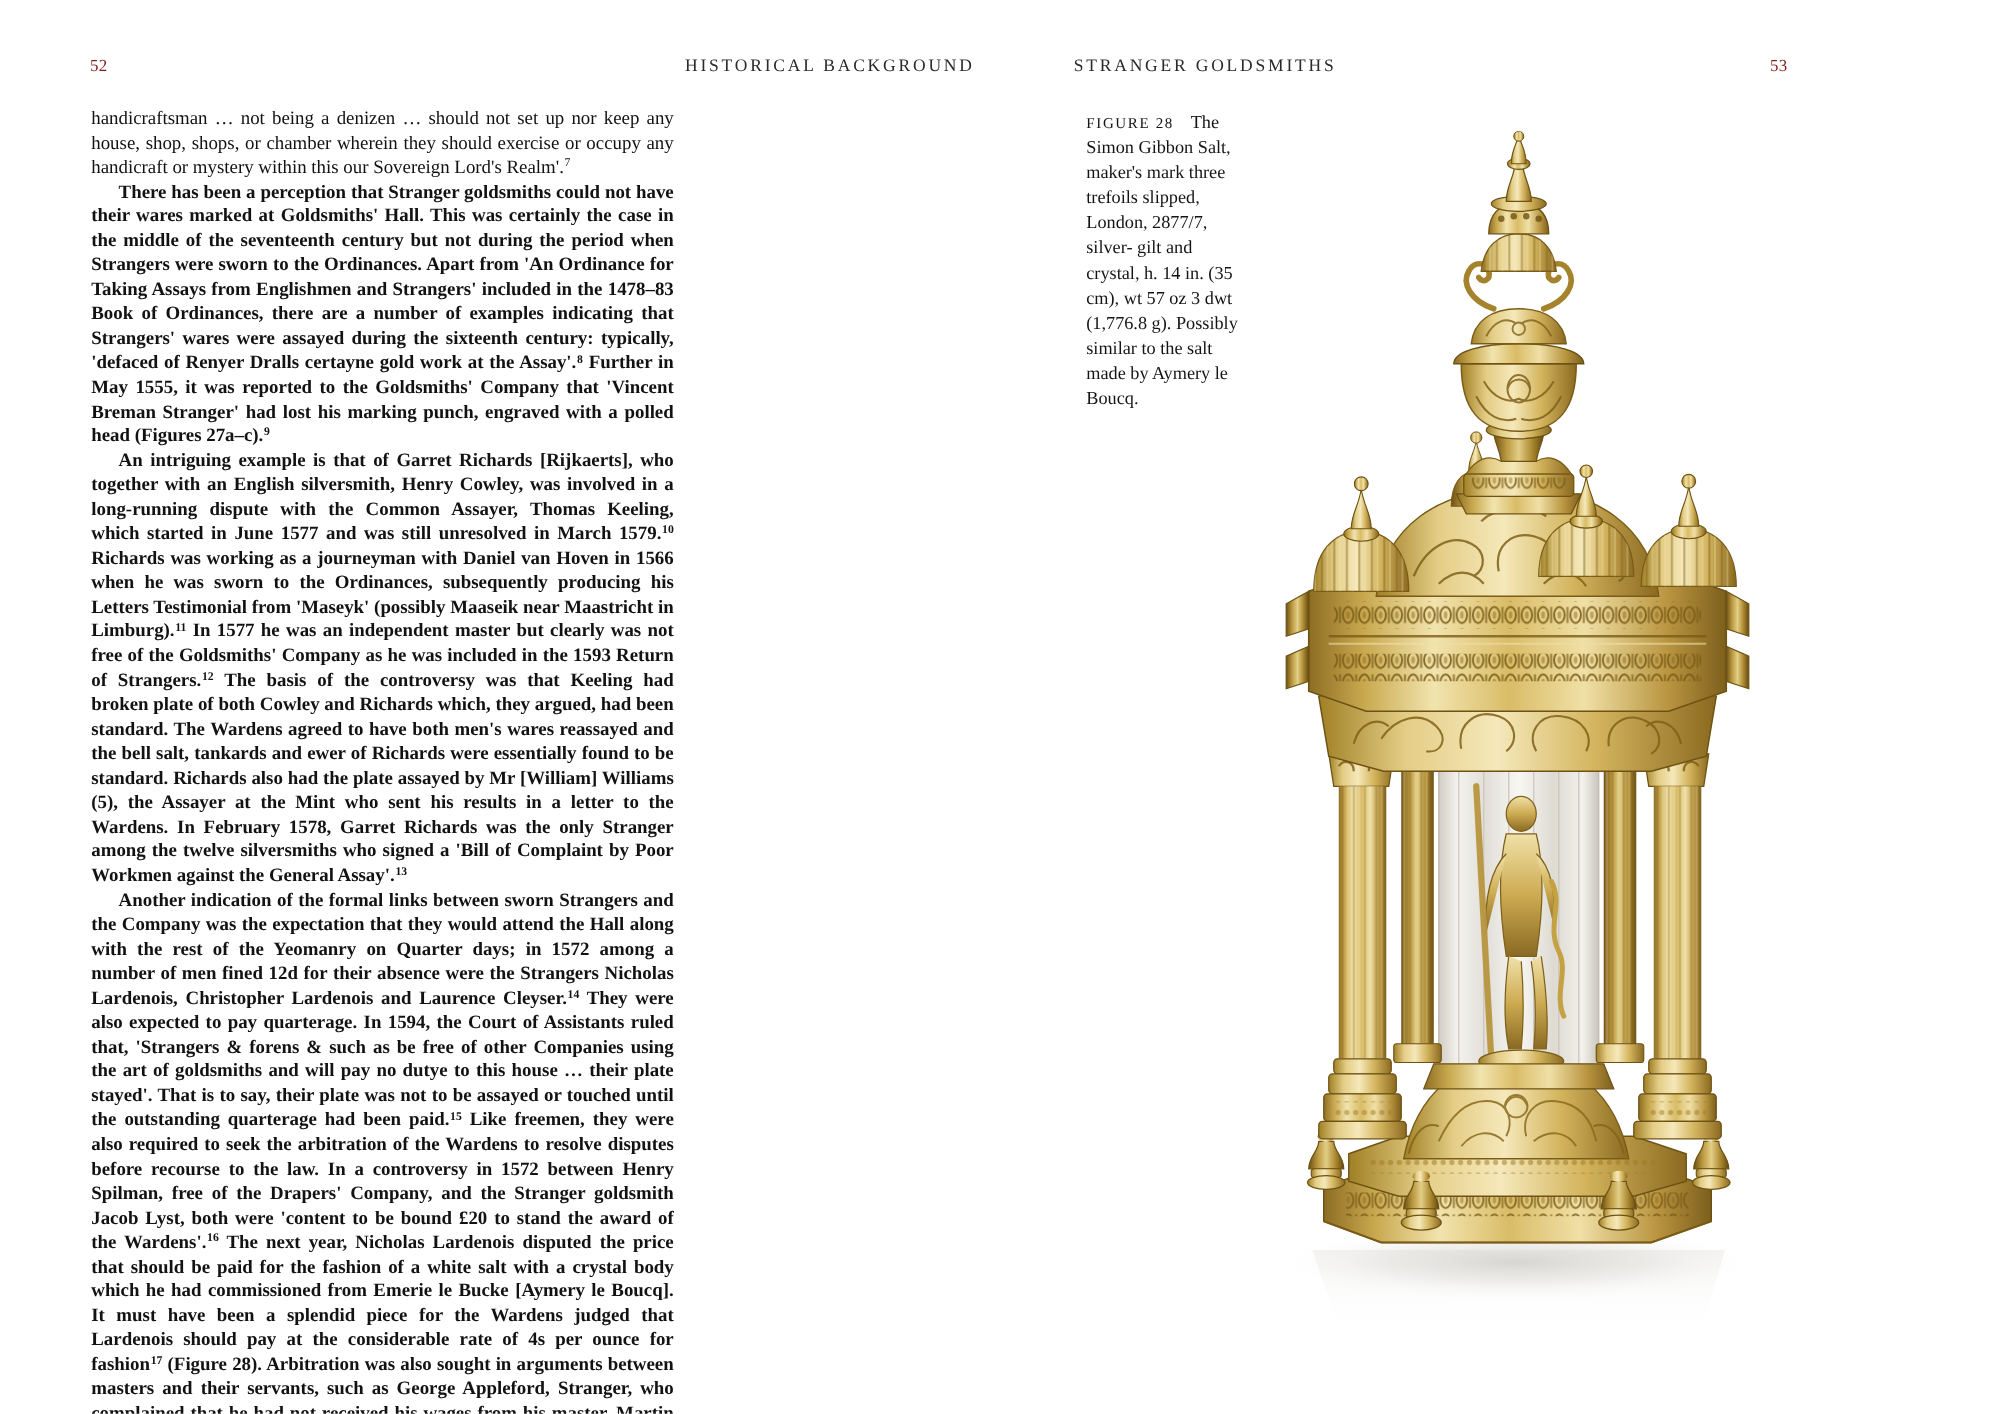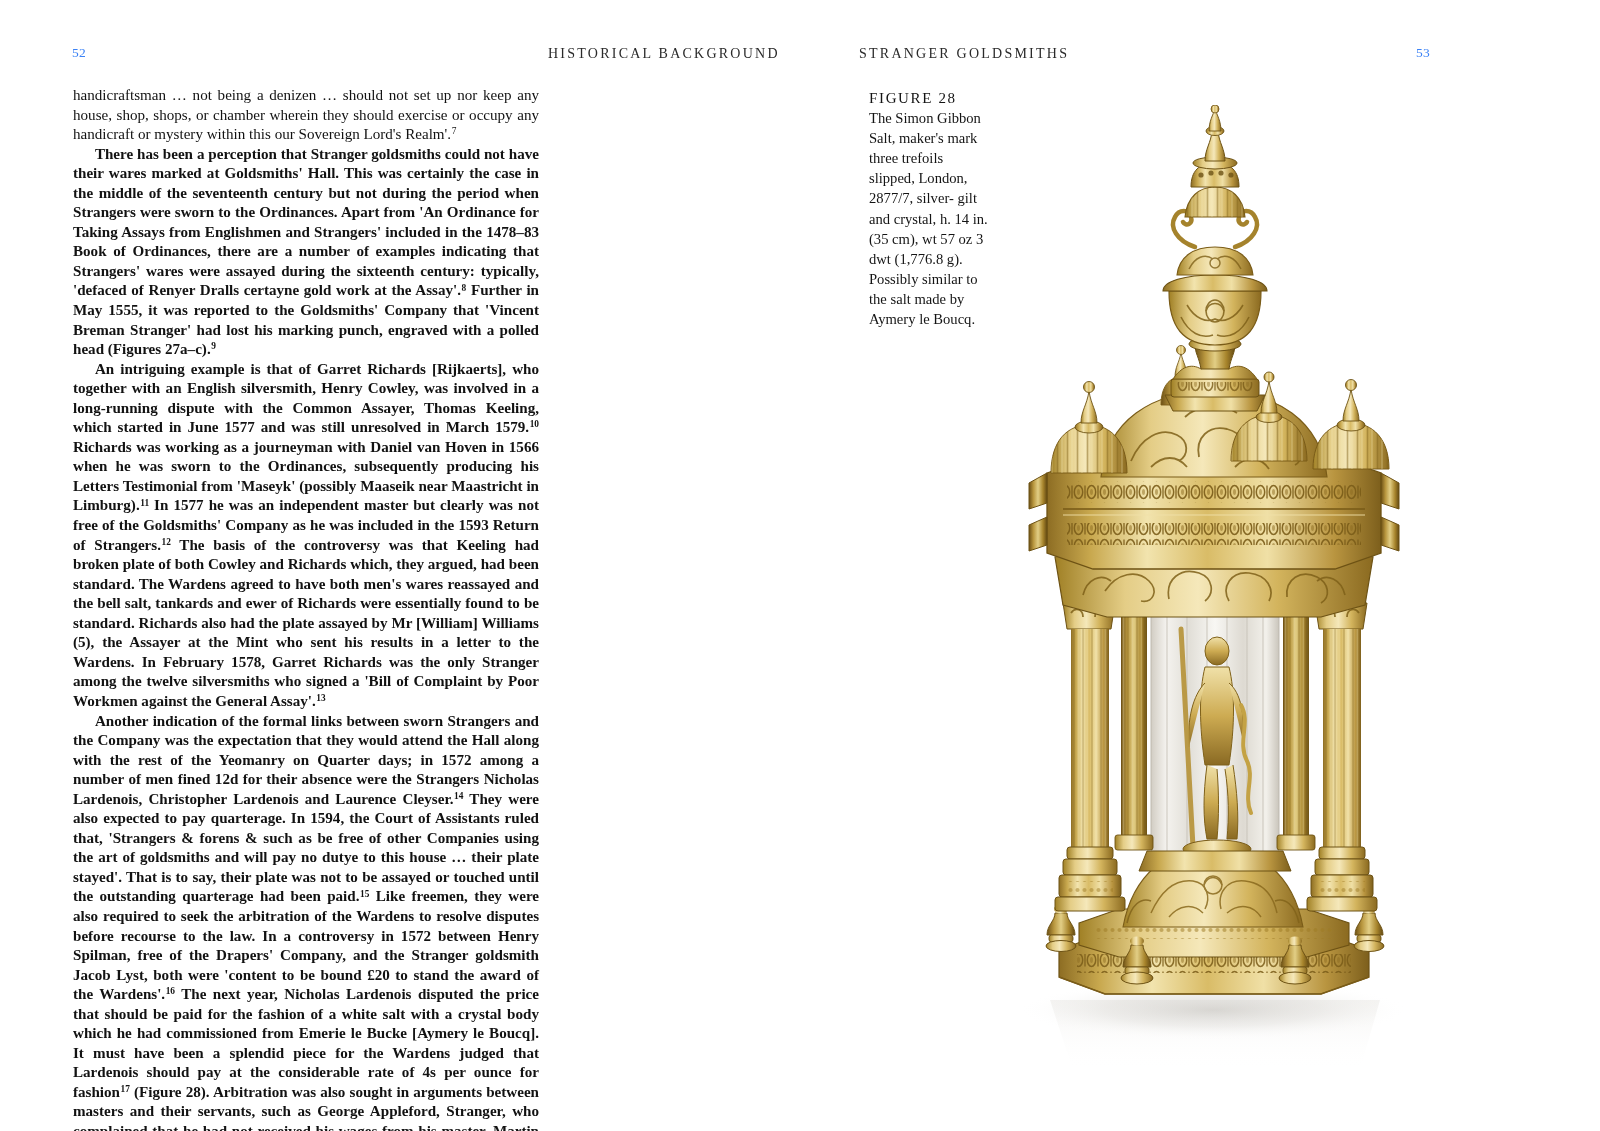--- a/index.html
+++ b/index.html
@@ -17,21 +17,21 @@
     color: #1a1a1a;
     -webkit-font-smoothing: antialiased;
   }
 
   .spread { position: absolute; inset: 0; background: #fff; }
 
   
   .folio {
     position: absolute;
     font-size: 13.5px;
-    color: #3b82f6;
+    color: #7f1d1d;
     letter-spacing: .02em;
   }
   .folio-left  { left: 72px;  top: 45px; }
   .folio-right { left: 1416px; top: 45px; }
 
   .runhead {
     position: absolute;
     top: 46px;
     font-size: 14px;
     letter-spacing: .16em;
@@ -68,21 +68,21 @@
   .caption {
     position: absolute;
     left: 869px;
     top: 88px;
     width: 123px;
     font-size: 14.6px;
     line-height: 20.1px;
     color: #141414;
   }
   .caption .figlabel {
-    font-size: 15px;
+    font-size: 12px;
     letter-spacing: .11em;
     text-transform: uppercase;
   }
   .caption .figlabel::after { content: "\2003"; }
   .caption .collection {
     font-style: italic;
     display: block;
   }
 
   

